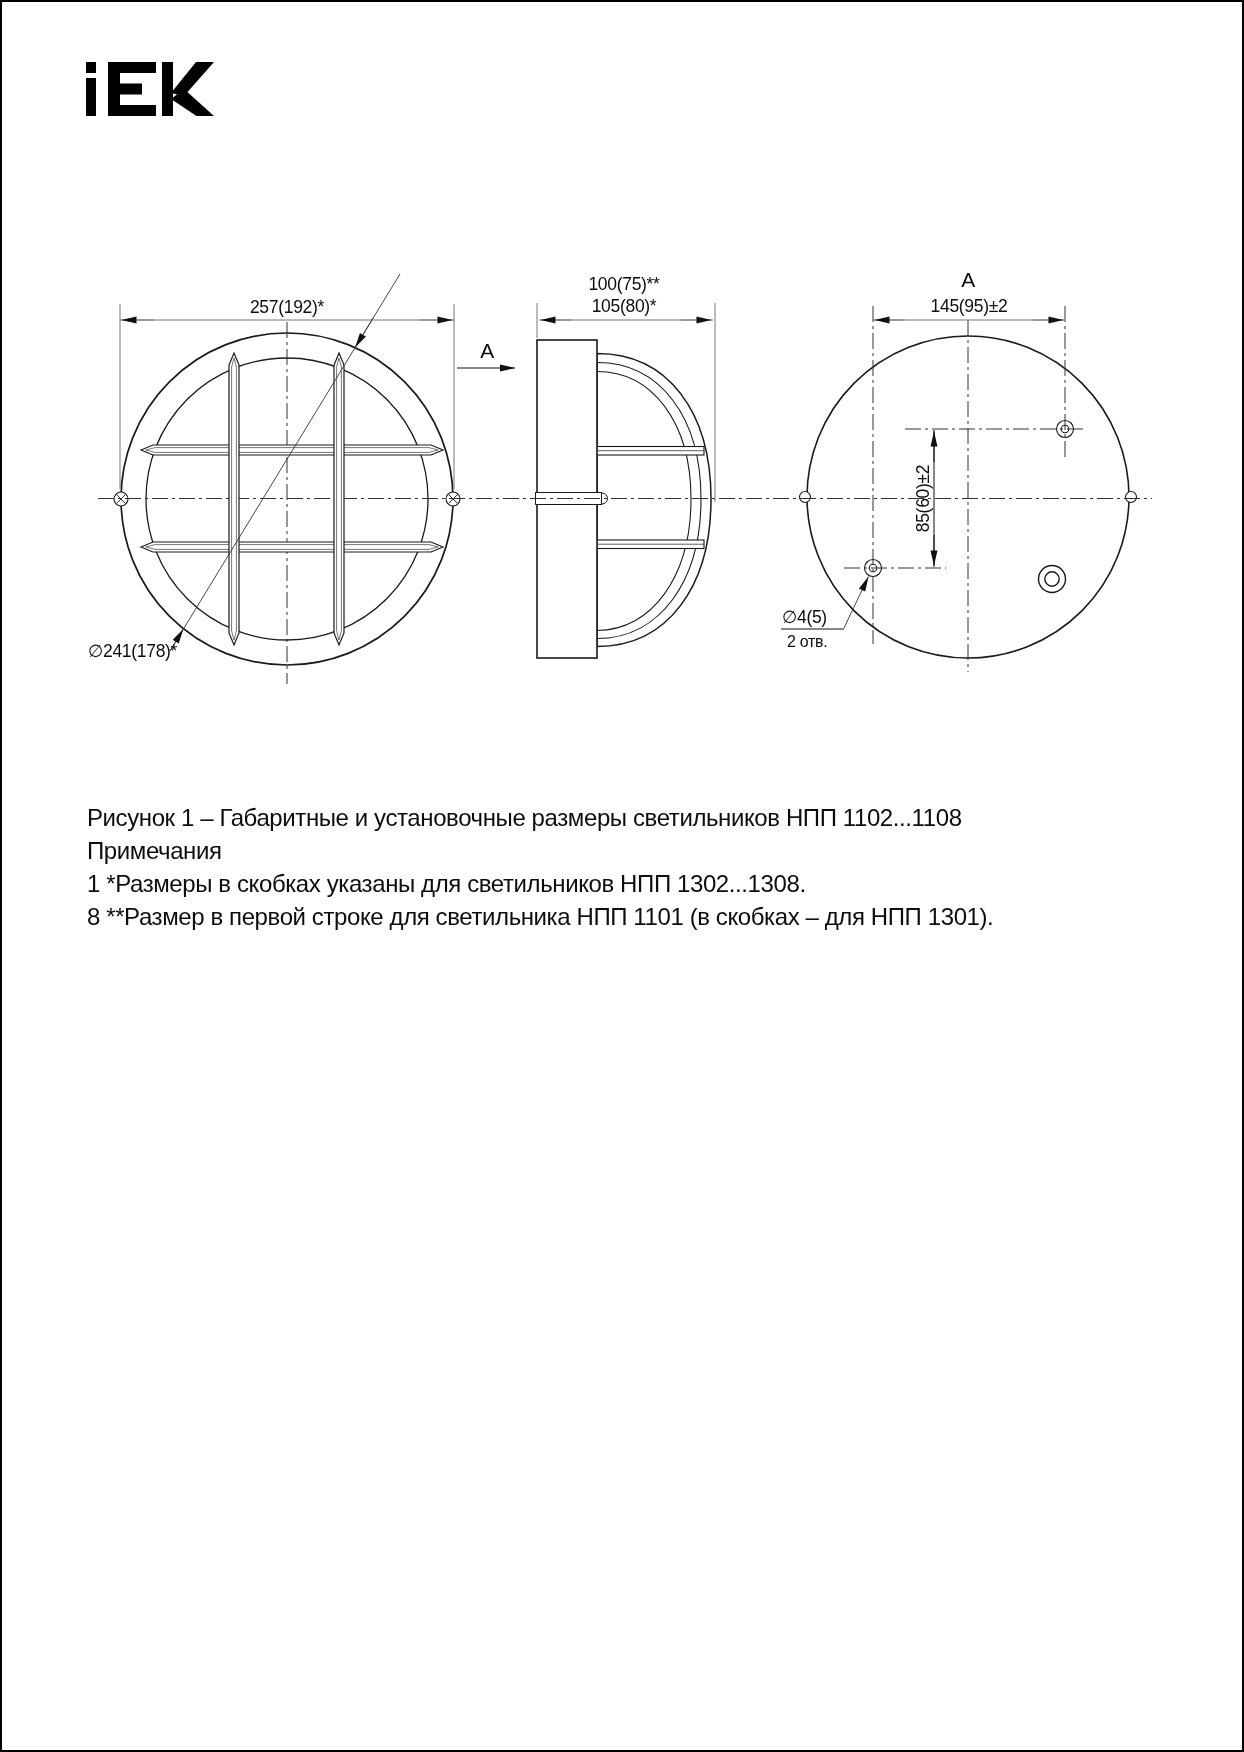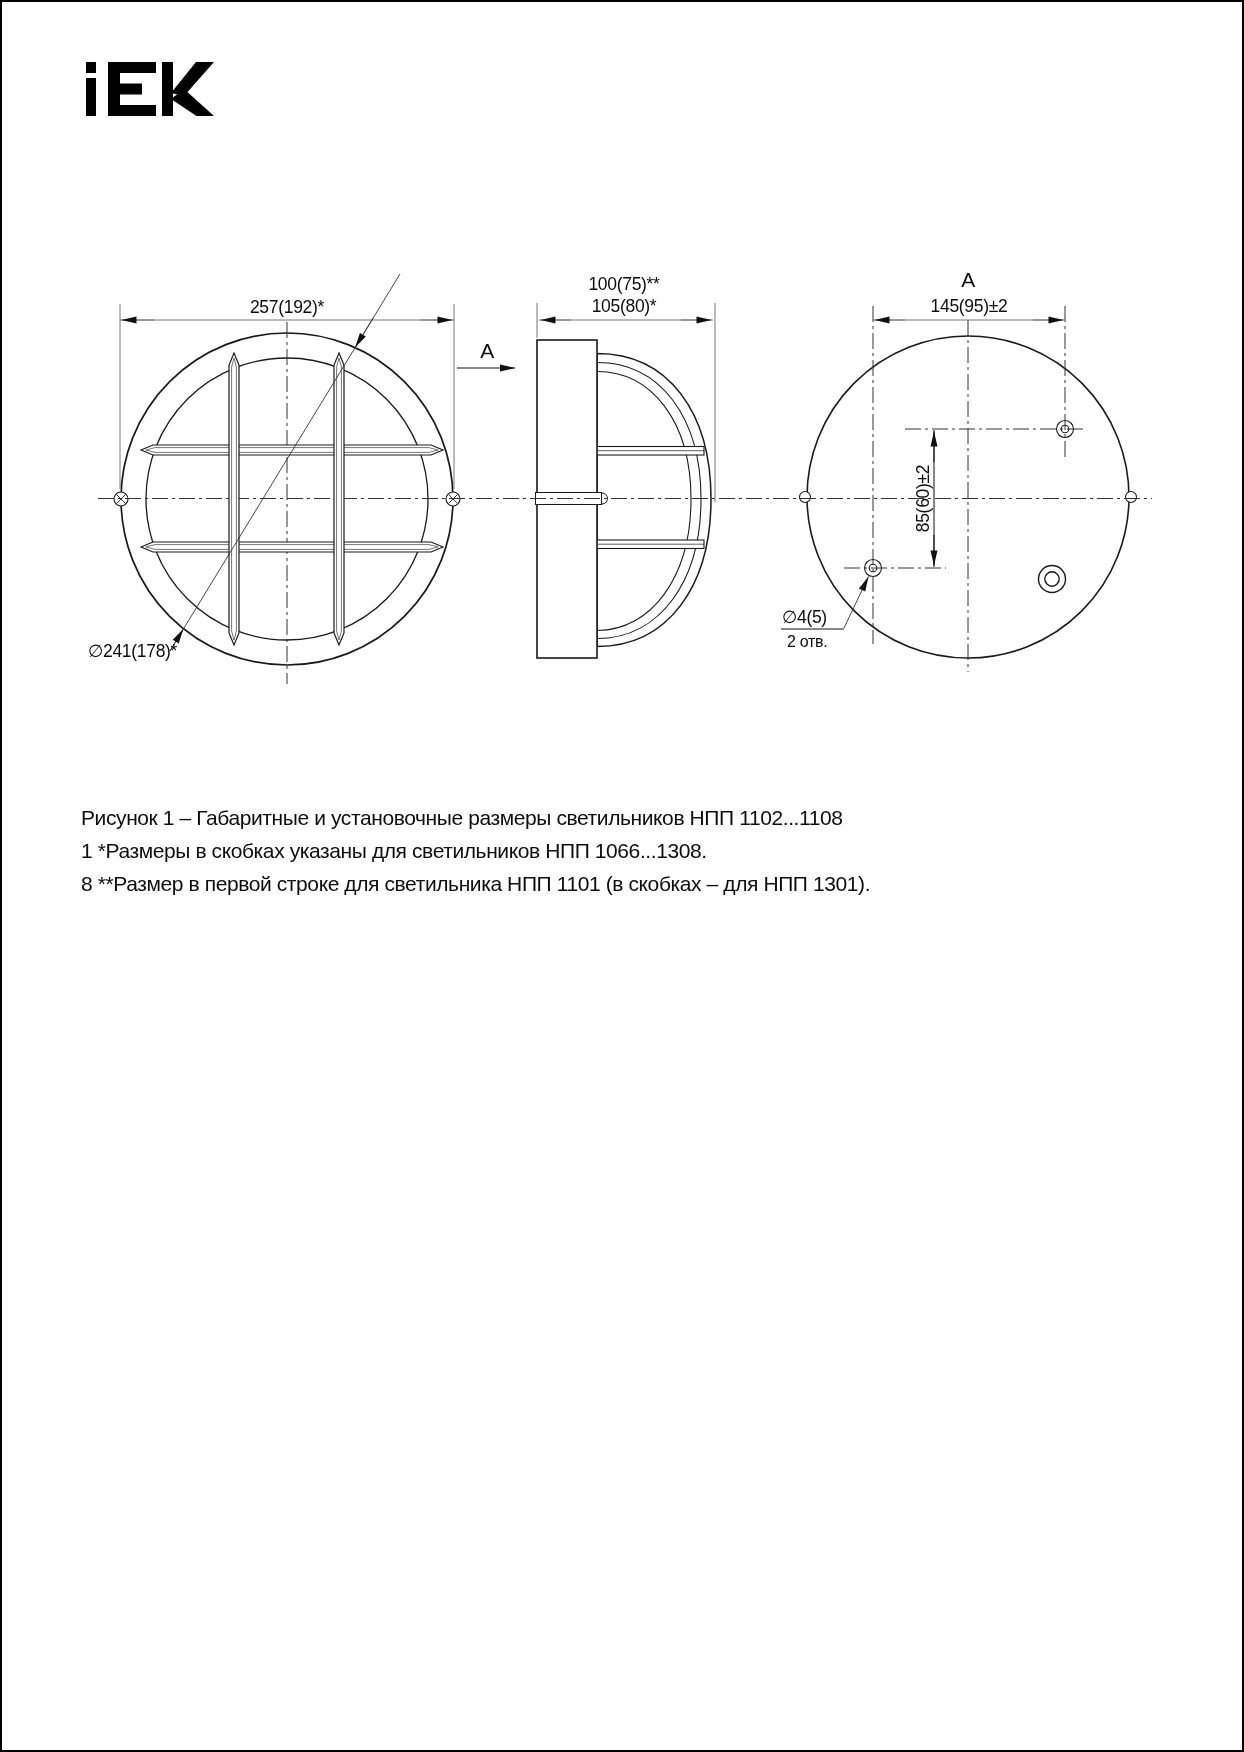--- a/index.html
+++ b/index.html
@@ -4,22 +4,22 @@
 <style>
   html,body{margin:0;padding:0;background:#e8e8e8;}
   .page{
     position:relative;width:1244px;height:1752px;background:#fff;
     border:2px solid #000;box-sizing:border-box;overflow:hidden;
     font-family:"Liberation Sans",sans-serif;color:#111;
   }
   .logo{position:absolute;left:84px;top:60px;}
   .drawing{position:absolute;left:0;top:0;}
   .notes-block{
-    position:absolute;left:79px;top:799px;width:1120px;
-    font-size:21px;line-height:33px;letter-spacing:-0.4px;color:#0d0d0d;
+    position:absolute;left:85px;top:799px;width:1120px;
+    font-size:24px;line-height:33px;letter-spacing:-0.4px;color:#0d0d0d;
   }
   svg text{
     font-family:"Liberation Sans",sans-serif;
     fill:#0d0d0d;letter-spacing:-0.3px;
   }
   .dim-text{font-size:17.5px;}
   .big-text{font-size:21px;}
   .small-text{font-size:16px;}
 </style>
 </head>
@@ -167,17 +167,18 @@
     <g>
       <text class="dim-text" x="780" y="621" text-anchor="start">∅4(5)</text>
       <line x1="779" y1="627" x2="842" y2="627" stroke="#111" stroke-width="1.1"></line>
       <text class="small-text" x="785" y="645" text-anchor="start">2 отв.</text>
       <line x1="842" y1="626" x2="866.5" y2="574.5" stroke="#333" stroke-width="0.9" marker-end="url(#arw)"></line>
     </g>
   </svg>
 
   <div class="notes-block">
     <div>Рисунок 1 – Габаритные и установочные размеры светильников НПП 1102...1108</div>
-    <div>1 *Размеры в скобках указаны для светильников НПП 1066...1308.</div>
+    <div>Примечания</div>
+    <div>1 *Размеры в скобках указаны для светильников НПП 1302...1308.</div>
     <div>8 **Размер в первой строке для светильника НПП 1101 (в скобках – для НПП 1301).</div>
   </div>
 
 </div>
 
 </body></html>

